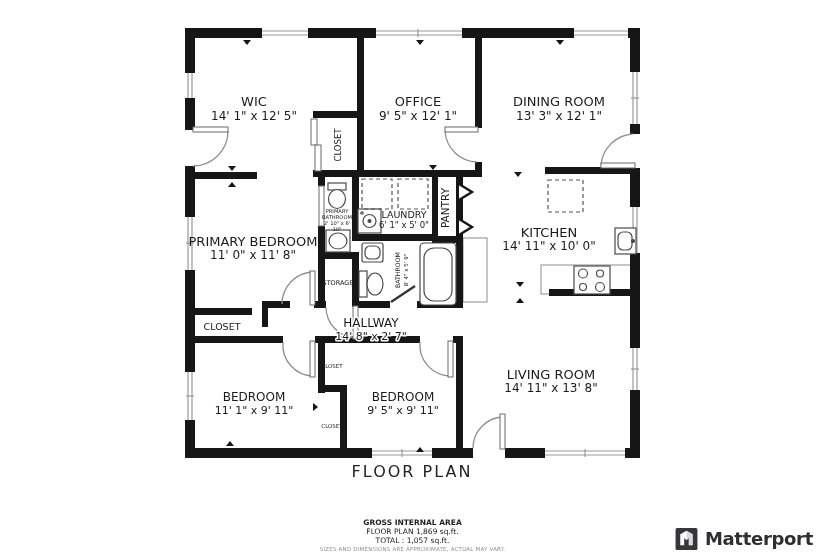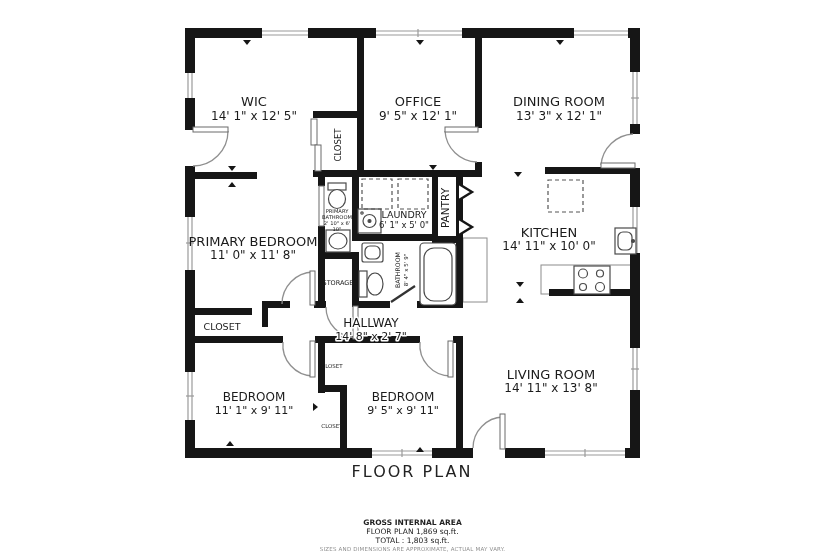--- a/index.html
+++ b/index.html
@@ -279,17 +279,27 @@
         <text x="222" y="330" text-anchor="middle" class="room-label"><tspan x="222" dy="0" font-size="9.5">CLOSET</tspan></text>
         <text x="332" y="368" text-anchor="middle" class="room-label"><tspan x="332" dy="0" font-size="5.5">CLOSET</tspan></text>
         <text x="332" y="428" text-anchor="middle" class="room-label"><tspan x="332" dy="0" font-size="5.5">CLOSET</tspan></text>
       </g>
 
   <text class="plan-title" x="412" y="477" text-anchor="middle">FLOOR PLAN</text>
 </svg>
 
   <div class="footer f1">GROSS INTERNAL AREA</div>
   <div class="footer f2">FLOOR PLAN 1,869 sq.ft.</div>
-  <div class="footer f3">TOTAL :  1,803 sq.ft.</div>
+  <div class="footer f3">TOTAL :  1,057 sq.ft.</div>
   <div class="footer f4">SIZES AND DIMENSIONS ARE APPROXIMATE, ACTUAL MAY VARY.</div>
 
+  <div class="brand">
+    <span>
+      <svg width="25" height="25" viewBox="0 0 24 24">
+        <rect x="1.5" y="2" width="21" height="21" rx="1.5" fill="#36363c"></rect>
+        <path d="M6,18.5 L6,8 L12,4.5 L18,8 L18,18.5 L14.2,18.5 L14.2,11.6 L12,13.6 L9.8,11.6 L9.8,18.5 Z" fill="#ffffff"></path>
+        <path d="M12,13.6 L14.2,11.6 L14.2,18.5 L18,18.5 L18,8 L12,4.5 Z" fill="#b9b9bd" opacity="0.55"></path>
+      </svg>
+    </span>
+    <span class="brand-text">Matterport</span>
+  </div>
 
 </div>
 
 </body></html>

